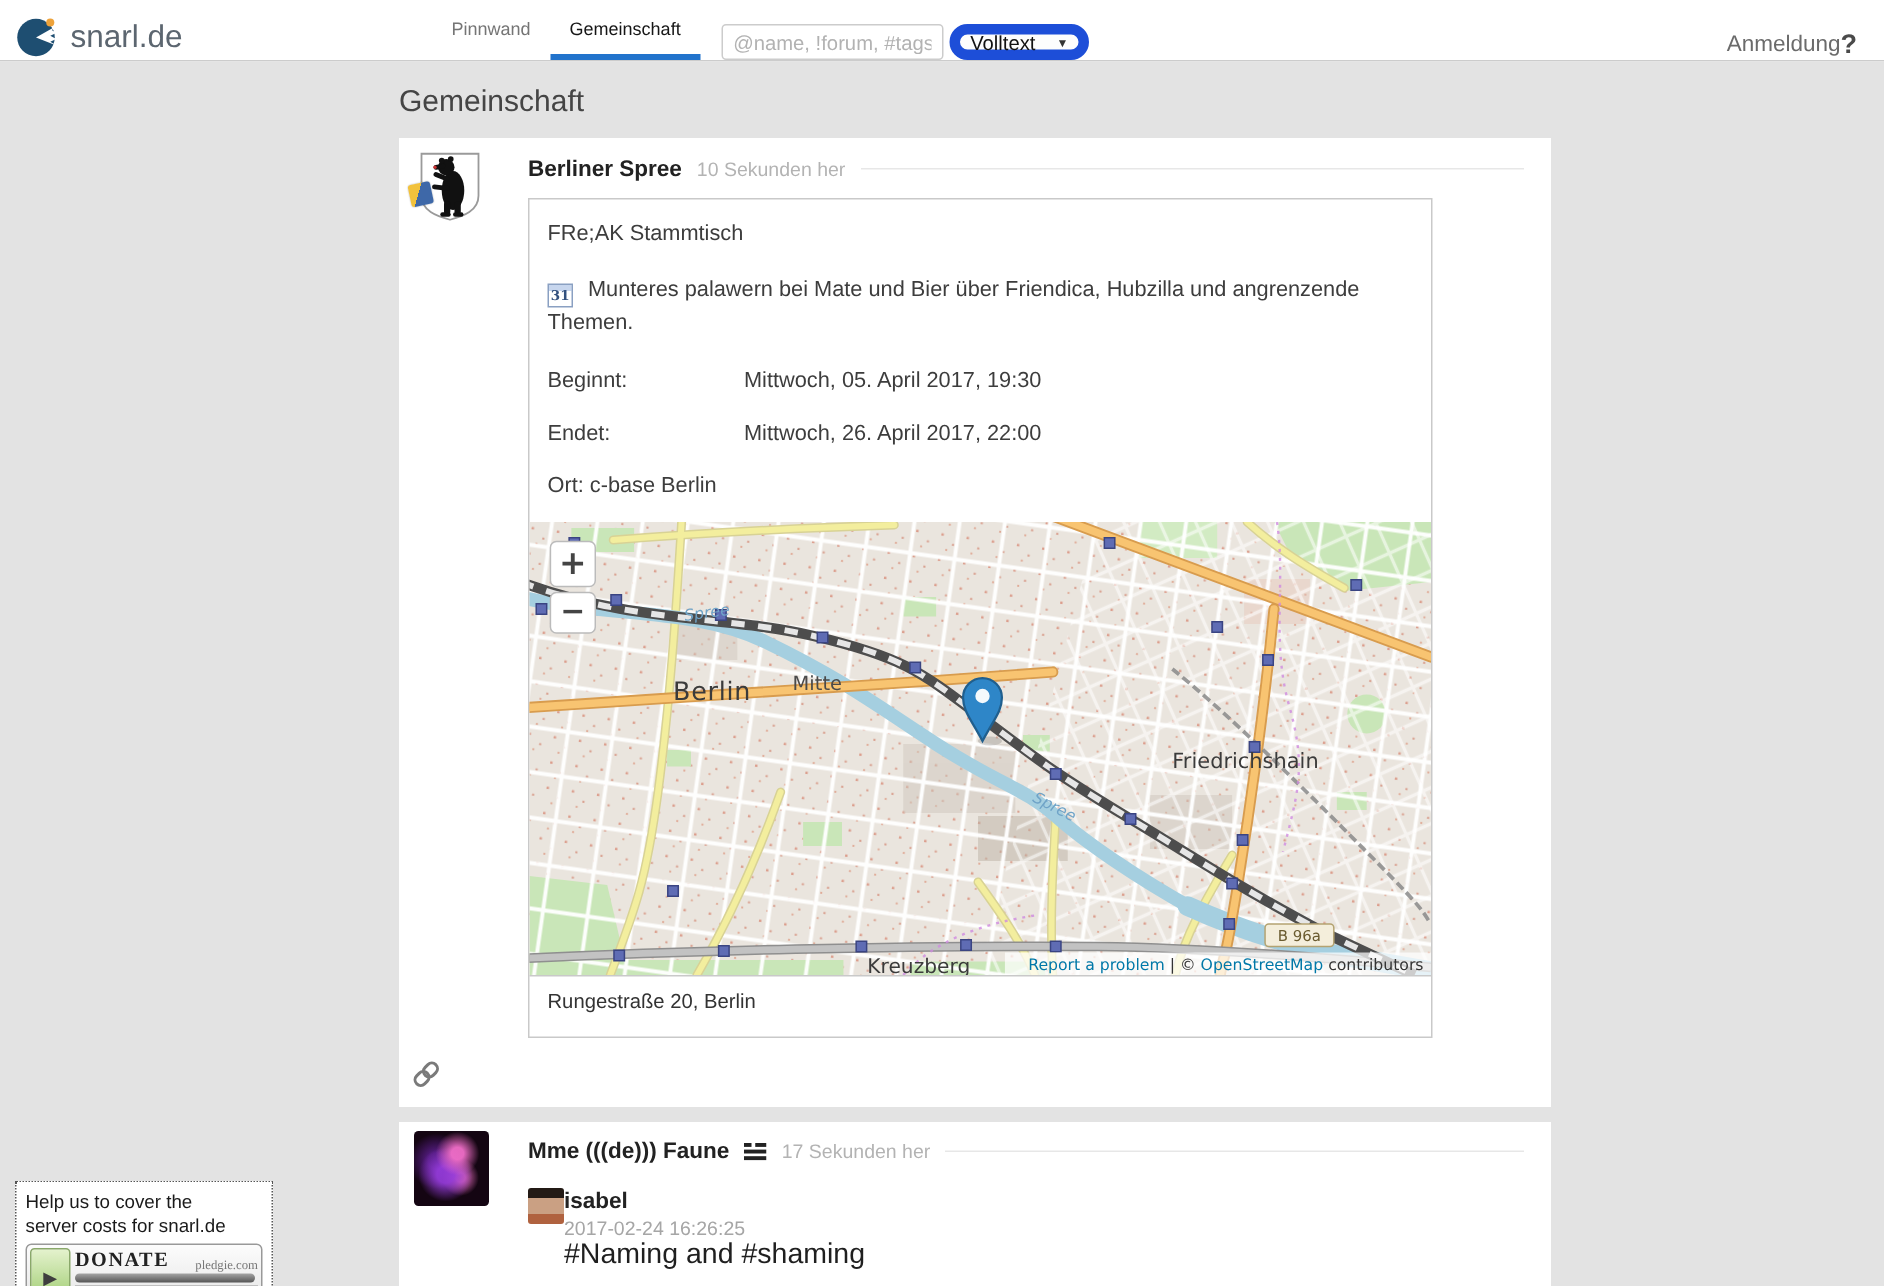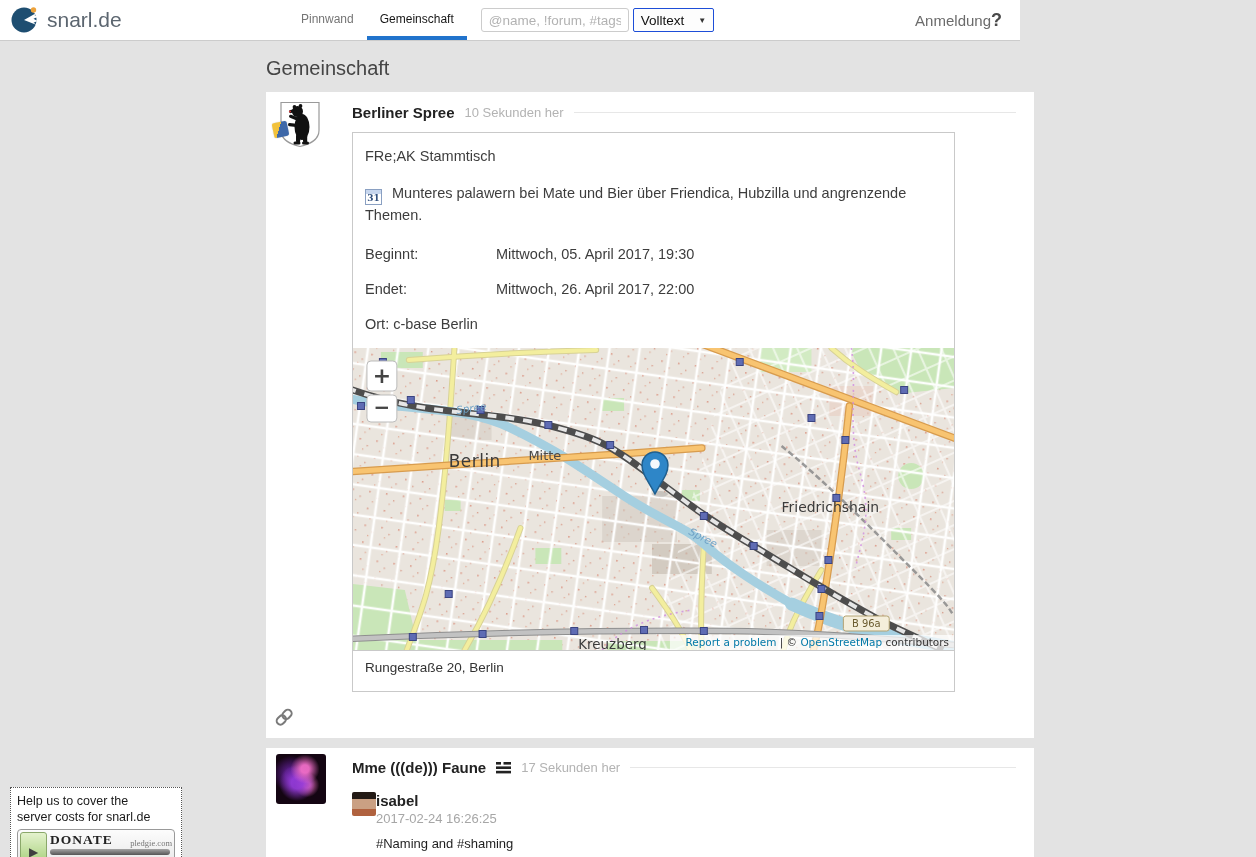--- a/index.html
+++ b/index.html
@@ -1,32 +1,32 @@
 <!DOCTYPE html>
 <html><head>
 <meta charset="utf-8">
 <style>
   html,body{margin:0;padding:0;width:1256px;height:857px;overflow:hidden;
     font-family:"Liberation Sans","DejaVu Sans",sans-serif;background:#e3e3e3;}
   *{box-sizing:border-box;}
 
   
-  .topbar{position:fixed;top:0;left:0;width:1020px;height:41px;background:#fff;
-    border-bottom:1px solid #ccc;display:flex;align-items:center;z-index:20;}
+  .topbar{position:fixed;top:0;left:0;width:1256px;height:41px;background:#fff;
+    border-bottom:1px solid #ccc;display:flex;align-items:flex-end;z-index:20;}
   .brand{display:flex;align-items:center;gap:7px;margin-left:10px;width:196px;cursor:pointer;}
   .brand-text{font-size:21px;color:#5c6670;}
   .tabs{display:flex;height:100%;margin-left:82px;}
   .tab{height:100%;display:flex;align-items:center;padding:2px 13px 0;font-size:12px;
     color:#757575;border-bottom:4px solid transparent;cursor:pointer;}
   .tab.active{color:#161616;border-bottom-color:#2173cc;}
   .search-input{margin-left:14px;width:148px;height:24px;border:1px solid #ccc;border-radius:3px;
     padding:0 7px;font-size:13.5px;color:#444;font-family:inherit;}
   .search-input::placeholder{color:#b2b2b2;}
-  .select-box{margin-left:4px;height:24px;border:1px solid #1d4ed8;background:#fdfdfd;display:flex;
-    align-items:center;padding:0 7px;font-size:13.5px;color:#111;gap:14px;border-radius:2px;cursor:pointer;}
+  .select-box{margin-left:4px;height:24px;border:7px solid #1d4ed8;background:#fdfdfd;display:flex;
+    align-items:center;padding:0 7px;font-size:13.5px;color:#111;gap:14px;border-radius:12px;cursor:pointer;}
   .select-arrow{font-size:8px;color:#333;}
   .top-right{margin-left:auto;display:flex;align-items:center;margin-right:18px;}
   .login{font-size:15px;color:#6b6b6b;cursor:pointer;}
   .help{font-size:18px;font-weight:bold;color:#4a4a4a;cursor:pointer;}
 
   
   .page{position:absolute;top:41px;left:0;width:1256px;height:816px;background:#e3e3e3;}
   .container{margin-left:266px;width:768px;}
   .page-title{margin:16px 0 12px;font-size:20px;font-weight:400;color:#454545;}
 
@@ -62,21 +62,21 @@
       radial-gradient(circle at 58% 30%,rgba(240,110,200,.95) 0 9%,rgba(240,110,200,0) 32%),
       radial-gradient(circle at 42% 58%,rgba(150,60,220,.9) 0 14%,rgba(150,60,220,0) 44%),
       radial-gradient(circle at 62% 62%,rgba(255,120,210,.8) 0 7%,rgba(255,120,210,0) 28%),
       radial-gradient(circle at 30% 40%,rgba(90,30,140,.9) 0 12%,rgba(90,30,140,0) 40%),
       #140512;}
   .comment{display:flex;gap:0;margin-top:12px;}
   .c-avatar{width:24px;height:24px;border-radius:2px;flex:none;cursor:pointer;
     background:linear-gradient(180deg,#231a15 0 28%,#caa083 28% 72%,#b0623f 72%);}
   .c-name{font-size:15px;font-weight:bold;color:#222;cursor:pointer;}
   .c-time{font-size:13px;color:#a6a6a6;margin-top:2px;}
-  .c-body{margin-top:10px;font-size:13px;color:#1f1f1f;}
+  .c-body{font-size:19px;color:#1f1f1f;}
 
   
   .donate{position:fixed;left:10px;top:787px;width:172px;background:#fff;border:1px dotted #555;
     padding:5px 6px 6px;z-index:30;}
   .d-text{font-size:12.5px;color:#1a1a1a;line-height:1.3;}
   .badge{margin-top:3px;border:1px solid #999;border-radius:4px;
     background:linear-gradient(#fcfcfc,#e2e2e2);display:flex;padding:2px;gap:3px;cursor:pointer;}
   .badge-play{width:27px;border:1px solid #8aa86a;border-radius:3px;flex:none;
     background:linear-gradient(#e4f2cd,#96c765);display:flex;align-items:center;
     justify-content:center;font-size:12px;color:#3e3e3e;}

